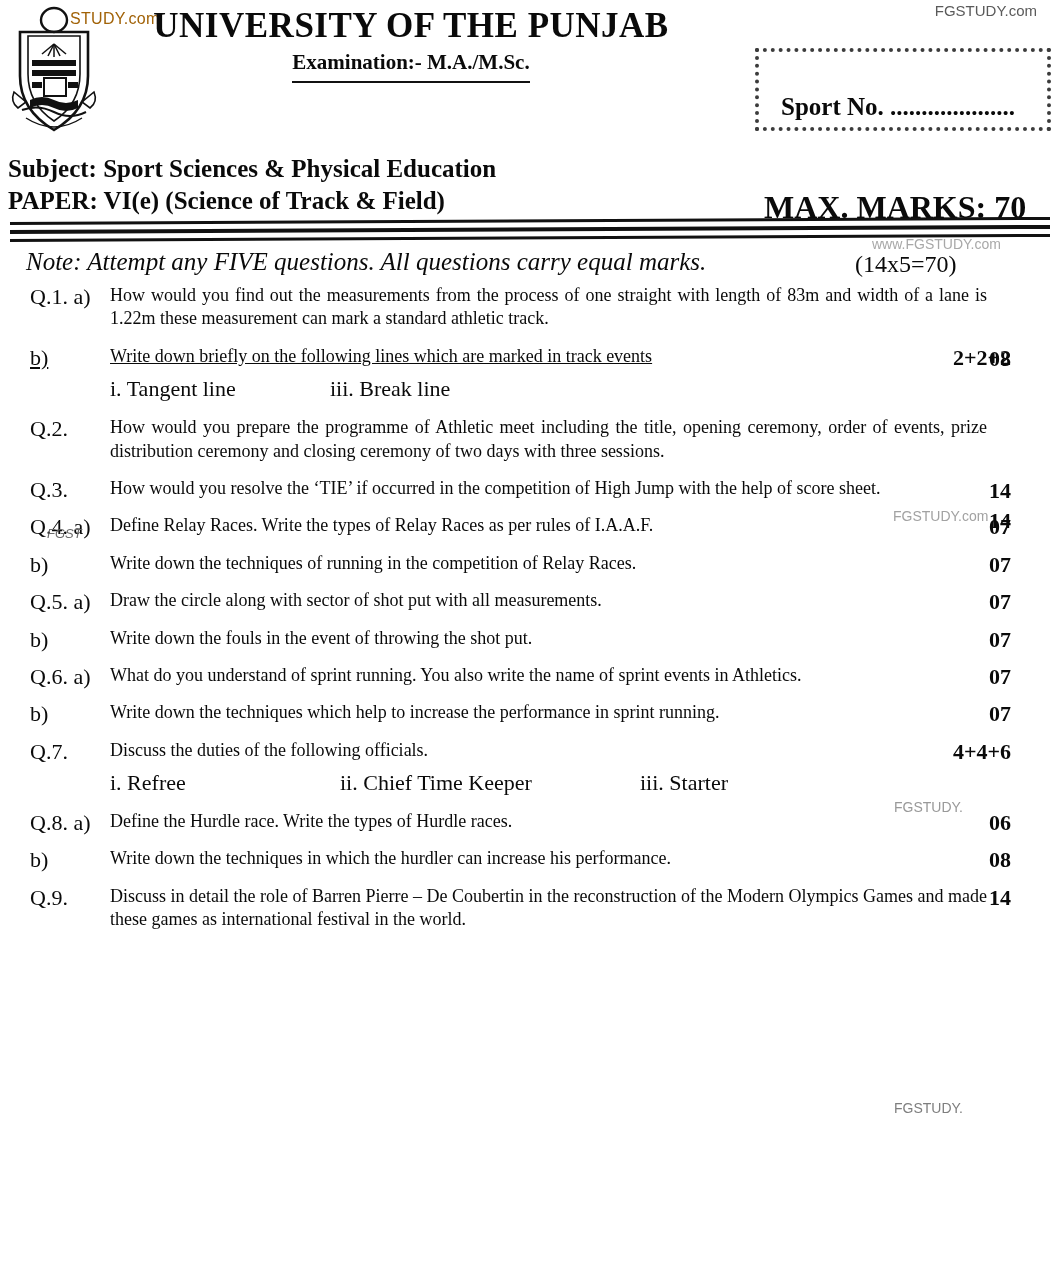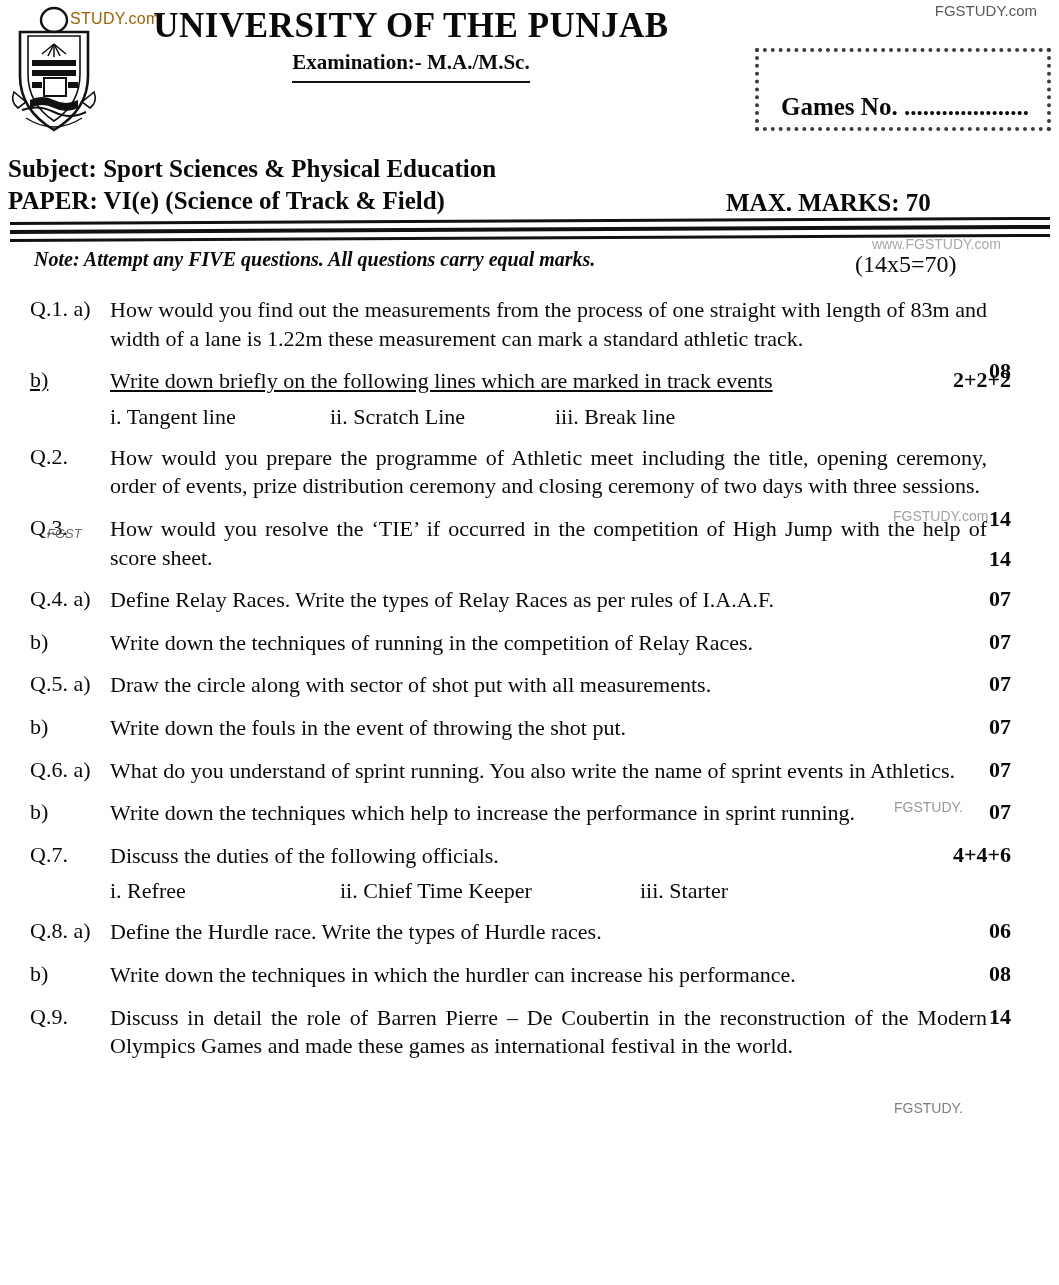--- a/index.html
+++ b/index.html
@@ -119,23 +119,23 @@
   .maxtime-line {
     position: absolute;
     left: 750px;
     top: 157px;
     font-size: 25px;
     font-weight: bold;
     white-space: nowrap;
   }
   .maxmarks-line {
     position: absolute;
-    left: 726px;
+    left: 764px;
     top: 189px;
-    font-size: 25px;
+    font-size: 32px;
     font-weight: bold;
     white-space: nowrap;
   }
 
   
   .rules {
     position: absolute;
     left: 0;
     top: 220px;
     width: 1059px;
@@ -155,24 +155,24 @@
   
   .note-row {
     position: absolute;
     left: 0;
     top: 248px;
     width: 1059px;
     height: 36px;
   }
   .note-text {
     position: absolute;
-    left: 34px;
+    left: 26px;
     top: 0;
-    font-size: 20px;
-    font-weight: bold;
+    font-size: 25px;
+    font-weight: normal;
     font-style: italic;
     white-space: nowrap;
   }
   .note-marks {
     position: absolute;
     left: 855px;
     top: 3px;
     font-size: 24px;
     white-space: nowrap;
   }
@@ -183,40 +183,40 @@
     font-family: "Liberation Sans", "DejaVu Sans", sans-serif;
     font-size: 14px;
     color: #a8a8a8;
     white-space: nowrap;
   }
 
   
   .questions {
     position: absolute;
     left: 0;
-    top: 296px;
+    top: 284px;
     width: 1059px;
   }
   .q {
     position: relative;
     display: block;
     margin-bottom: 14px;
   }
   .q-label {
     position: absolute;
     left: 30px;
     top: 0;
     font-size: 22px;
     width: 82px;
     white-space: nowrap;
   }
   .q-body {
     margin-left: 110px;
     margin-right: 72px;
-    font-size: 22px;
+    font-size: 18px;
     line-height: 1.30;
     text-align: justify;
   }
   .q-marks {
     position: absolute;
     right: 48px;
     font-size: 22px;
     font-weight: bold;
     white-space: nowrap;
     text-align: right;
@@ -275,21 +275,21 @@
 
   <div class="wm-study-logo">STUDY.com</div>
   <div class="wm-top-right">FGSTUDY.com</div>
 
   <div class="title-block">
     <div class="uni-title">UNIVERSITY OF THE PUNJAB</div>
     <div class="exam-line2">Examination:- M.A./M.Sc.</div>
   </div>
 
   <div class="roll-box">
-    <div class="roll-label">Games No. ....................</div>
+    <div class="roll-label">Sport No. ....................</div>
   </div>
 
   <div class="subject-line">Subject: Sport Sciences &amp; Physical Education</div>
   <div class="paper-line">PAPER: VI(e)  (Science of Track &amp; Field)</div>
   <div class="maxmarks-line">MAX. MARKS: 70</div>
 </div>
 
 <div class="rules">
   <div class="rule r1"></div>
   <div class="rule r2"></div>
@@ -307,21 +307,20 @@
       <div class="q-label">Q.1. a)</div>
       <div class="q-body">How would you find out the measurements from the process of one straight with length of 83m and width of a lane is 1.22m these measurement can mark a standard athletic track.</div>
       <div class="q-marks l3">08</div>
     </div>
     <div class="q">
       <div class="q-label underline-lbl">b)</div>
       <div class="q-body underline-body">Write down briefly on the following lines which are marked in track events</div>
       <div class="q-marks top">2+2+2</div>
       <div class="subitems">
         <span class="si" style="min-width: 220px;">i. Tangent line</span>
-        <span class="si" style="min-width: 225px;">ii. Scratch Line</span>
         <span class="si">iii.  Break line</span>
       </div>
     </div>
     <div class="q">
       <div class="q-label">Q.2.</div>
       <div class="q-body">How would you prepare the programme of Athletic meet including the title, opening ceremony, order of events, prize distribution ceremony and closing ceremony of two days with three sessions.</div>
       <div class="q-marks l3">14</div>
     </div>
     <div class="q">
       <div class="q-label">Q.3.</div>

